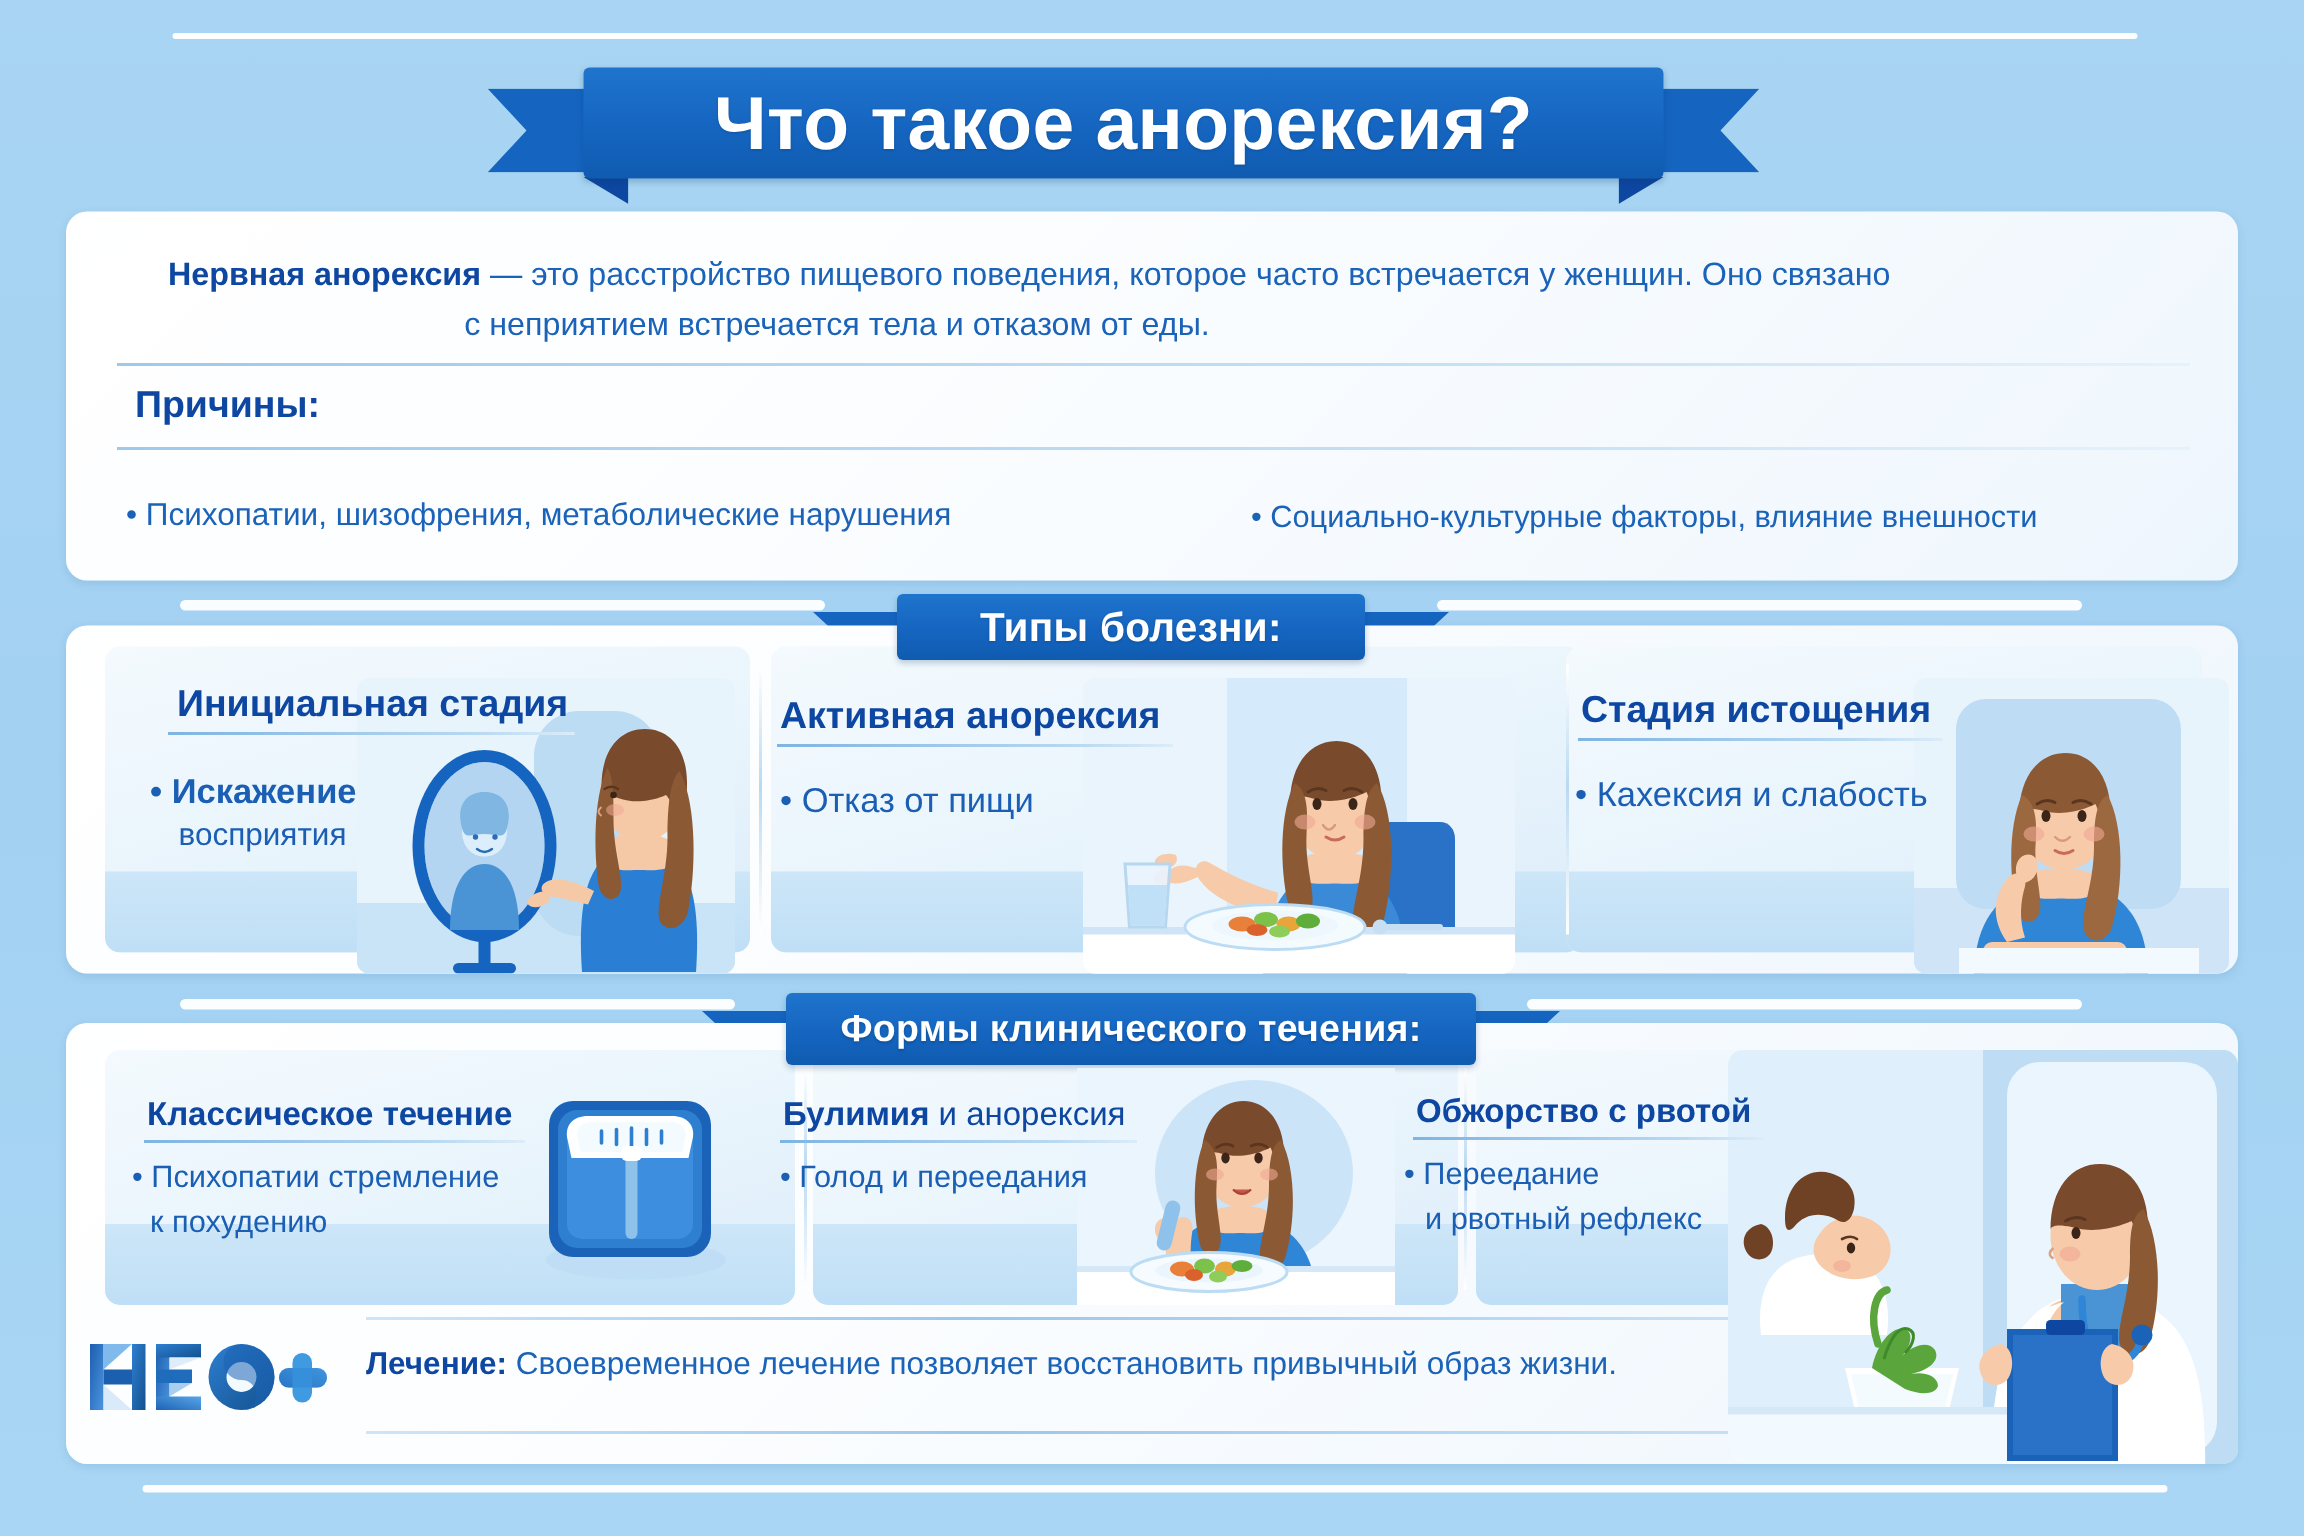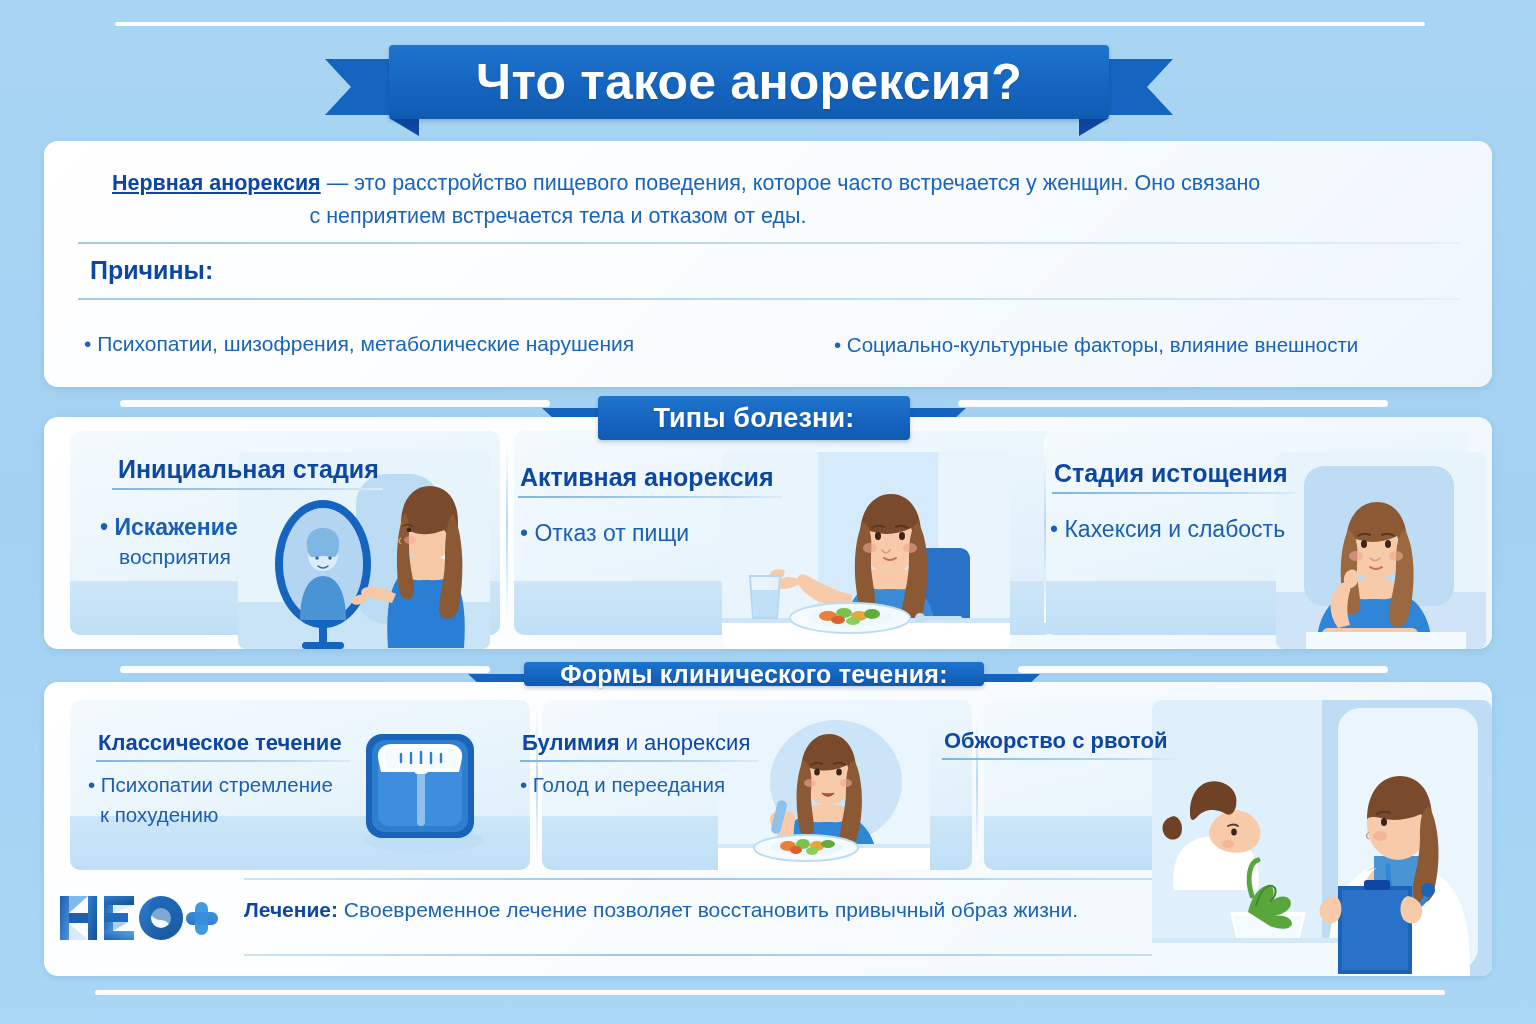--- a/index.html
+++ b/index.html
@@ -53,40 +53,40 @@
 
   #title-ribbon { left: 389px; top: 45px; width: 720px; height: 74px; }
   #title-ribbon .plate span { font-size: 50px; }
   #title-ribbon .tail { top: 14px; height: 56px; width: 72px; }
   #title-ribbon .tail.left  { left: -64px; }
   #title-ribbon .tail.right { right: -64px; }
 
   #types-ribbon { left: 598px; top: 396px; width: 312px; height: 44px; }
   #types-ribbon .plate span { font-size: 27px; }
 
-  #forms-ribbon { left: 524px; top: 662px; width: 460px; height: 24px; }
+  #forms-ribbon { left: 524px; top: 662px; width: 460px; height: 48px; }
   #forms-ribbon .plate span { font-size: 25px; }
 
   
   .panel {
     position: absolute;
     background: linear-gradient(135deg, #ffffff 0%, #fbfdff 40%, #eef6fd 100%);
     border-radius: 14px;
     box-shadow: 0 2px 6px rgba(40,90,150,.13);
   }
   #intro-panel { left: 44px; top: 141px; width: 1448px; height: 246px; }
   #types-panel { left: 44px; top: 417px; width: 1448px; height: 232px; overflow: hidden; }
   #forms-panel { left: 44px; top: 682px; width: 1448px; height: 294px; overflow: hidden; }
 
   
   #intro-text {
     position: absolute; left: 34px; top: 26px; width: 1380px;
     color: #1a63b8; font-size: 21.5px; line-height: 33px; text-align: center;
   }
-  #intro-text .lead { font-weight: bold; color: #0d47a1; text-decoration: underline; }
+  #intro-text .lead { font-weight: bold; color: #0d47a1; }
   #intro-line1 { display: block; text-align: left; padding-left: 34px; }
   #intro-line2 { display: block; text-align: center; padding-right: 420px; }
 
   .hr-soft {
     position: absolute; height: 2px;
     background: linear-gradient(90deg, #9fc9ea 0%, #c9e2f6 70%, #e6f2fb 100%);
   }
   #intro-hr1 { left: 34px; top: 101px; width: 1382px; }
   #intro-hr2 { left: 34px; top: 157px; width: 1382px; }
 
@@ -529,20 +529,24 @@
   </div>
 
   <div class="card-title" id="f1-title"><span>Булимия</span><span class="soft"> и анорексия</span></div>
   <div class="card-underline" id="f1-ul" style="width: 238px;"></div>
   <div class="card-bullet" id="f1-b">
     <span class="b1" style="font-weight:normal;text-align:right;">• Голод и переедания</span>
   </div>
 
   <div class="card-title" id="f2-title">Обжорство с рвотой</div>
   <div class="card-underline" id="f2-ul" style="width: 234px;"></div>
+  <div class="card-bullet" id="f2-b">
+    <span class="b1" style="font-weight:normal;">• Переедание</span>
+    <span class="b2" style="padding-left:14px;">и рвотный рефлекс</span>
+  </div>
 
   <svg id="logo" viewBox="0 0 160 56">
     <defs>
       <linearGradient id="lgA" x1="0" y1="0" x2="1" y2="1">
         <stop offset="0%" stop-color="#1b5fae"></stop>
           <stop offset="100%" stop-color="#4d94e0"></stop>
       </linearGradient>
       <linearGradient id="lgB" x1="0" y1="0" x2="1" y2="1">
         <stop offset="0%" stop-color="#2f7fd1"></stop>
           <stop offset="100%" stop-color="#12518f"></stop>

